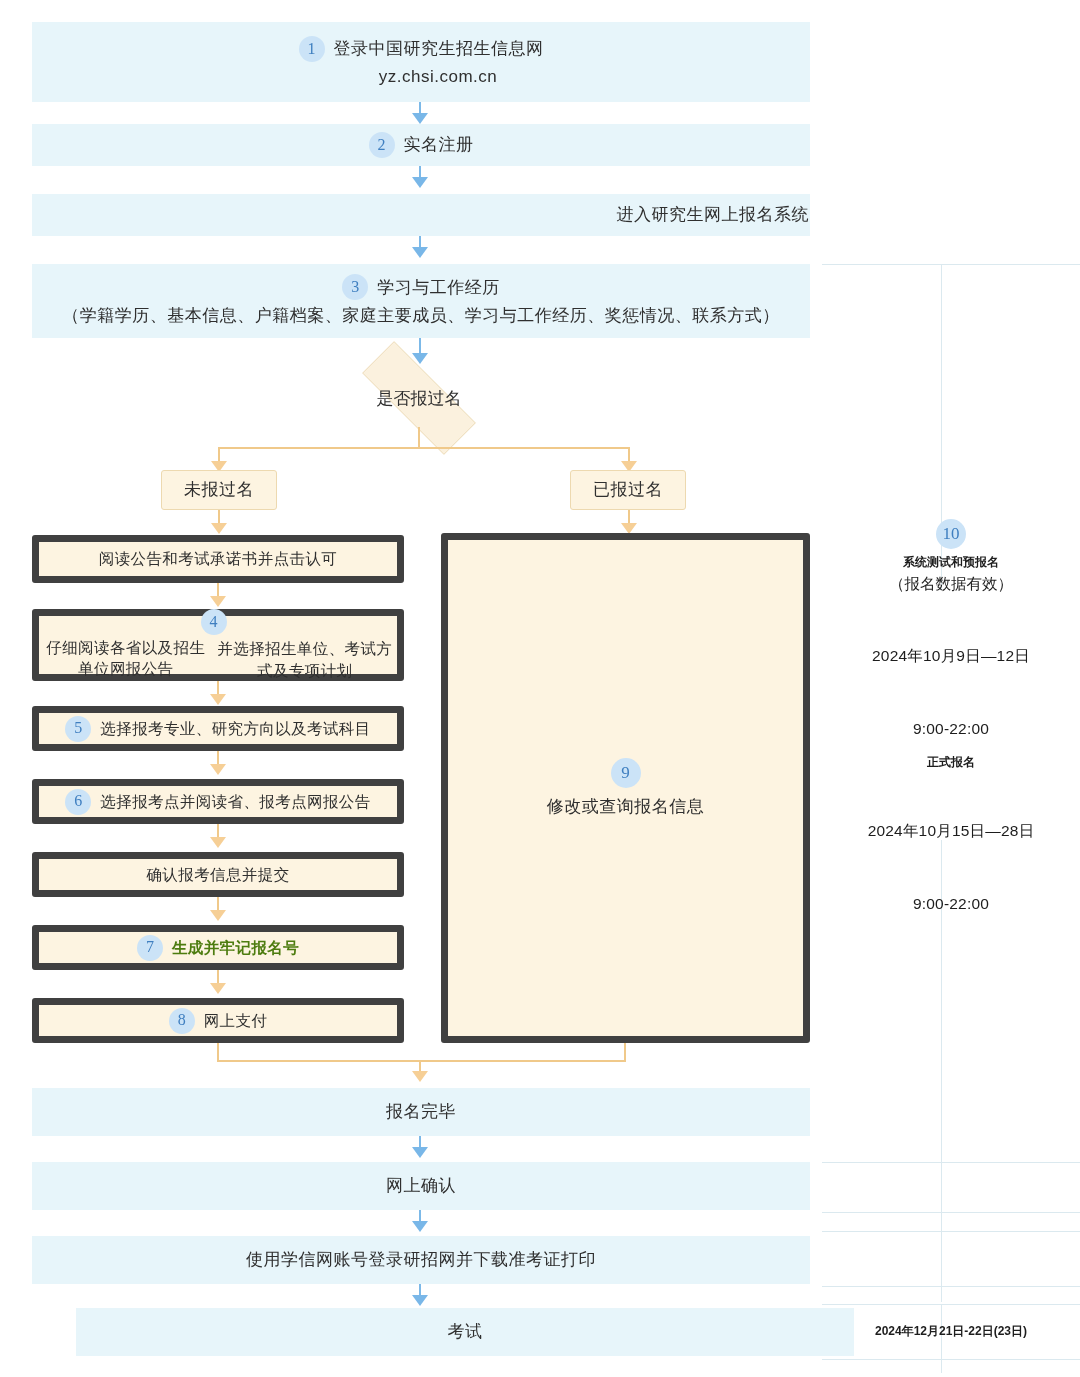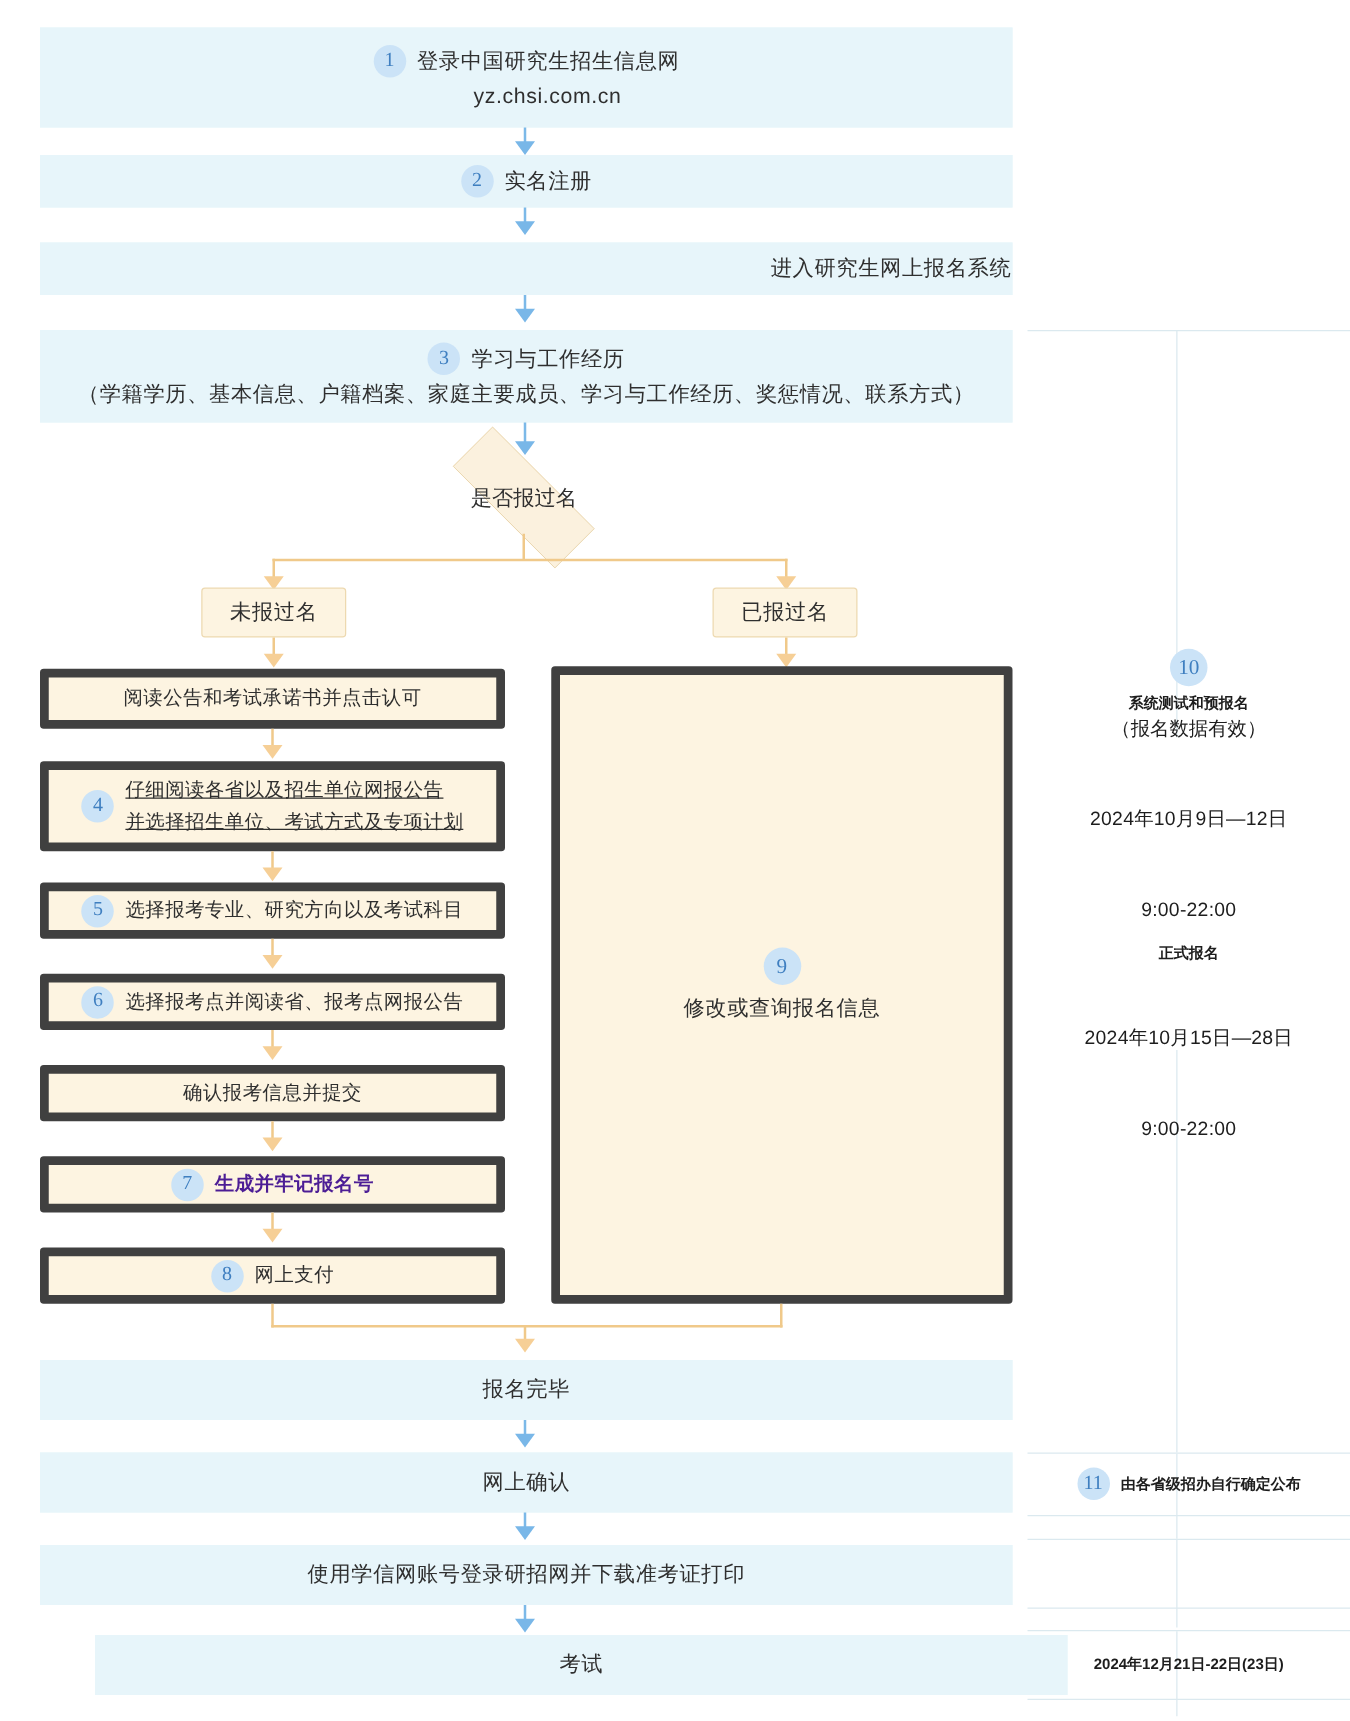--- a/index.html
+++ b/index.html
@@ -95,21 +95,21 @@
     position: absolute;
     display: flex; flex-direction: column;
     align-items: center; justify-content: center;
     text-align: center;
     color: #1d1d1d;
   }
   .tl-cell .row { display: flex; align-items: center; justify-content: center; }
   .tl-strong { font-weight: bold; font-size: 12px; line-height: 1.55; }
   .tl-norm { font-size: 15.5px; line-height: 1.55; }
   .tl-num { font-size: 15.5px; line-height: 1.6; letter-spacing: .2px; margin-top: 48px; }
-  .red { color: #4c1d95; font-weight: bold; }
+  .red { color: #4d7c0f; font-weight: bold; }
 </style>
 </head>
 <body>
 
 <div id="stage">
 
   <div class="tl-hline" style="left:822px; top:264px; width:258px;"></div>
   <div class="tl-vline" style="left:941px; top:264px; height:326px;"></div>
   <div class="tl-vline" style="left:941px; top:840px; height:322px;"></div>
   <div class="tl-vline" style="left:941px; top:1163px; height:68px;"></div>
@@ -196,21 +196,21 @@
     <div class="inner">
       <span class="lbl-sm">阅读公告和考试承诺书并点击认可</span>
     </div>
   </div>
   <div class="vline orange-c" style="left:217px; top:583px; height:16px;"></div>
   <div class="arrow orange" style="left:210px; top:596px;"></div>
 
   <div class="node cream-box-soft" style="left:32px; top:609px; width:372px; height:72px;">
     <div class="inner" style="flex-direction:row; align-items:center;">
       <span class="badge">4</span>
-      <span style="display:flex; flex-direction:column; align-items:flex-start;text-decoration:underline;">
+      <span style="display:flex; align-items:center;">
         <span class="lbl-sm">仔细阅读各省以及招生单位网报公告</span>
         <span class="lbl-sm" style="margin-top:3px;">并选择招生单位、考试方式及专项计划</span>
       </span>
     </div>
   </div>
   <div class="vline orange-c" style="left:217px; top:681px; height:16px;"></div>
   <div class="arrow orange" style="left:210px; top:694px;"></div>
 
   <div class="node cream-box-soft" style="left:32px; top:706px; width:372px; height:45px;">
     <div class="inner">
@@ -293,25 +293,19 @@
     <span class="badge big" style="margin-right:0; margin-bottom:4px;">10</span>
     <span class="tl-strong">系统测试和预报名</span>
     <span class="tl-norm">（报名数据有效）</span>
     <span class="tl-num">2024年10月9日—12日</span>
     <span class="tl-num">9:00-22:00</span>
     <span class="tl-strong" style="margin-top:11px;">正式报名</span>
     <span class="tl-num">2024年10月15日—28日</span>
     <span class="tl-num">9:00-22:00</span>
   </div>
 
-  <div class="tl-cell" style="left:822px; top:1163px; width:258px; height:48px;">
-    <div class="row">
-      <span class="badge">11</span>
-      <span class="tl-strong">由各省级招办自行确定公布</span>
-    </div>
-  </div>
 
 
   <div class="tl-cell" style="left:822px; top:1305px; width:258px; height:53px;">
     <span class="tl-strong">2024年12月21日-22日(23日)</span>
   </div>
 
 </div>
 
 </body></html>

